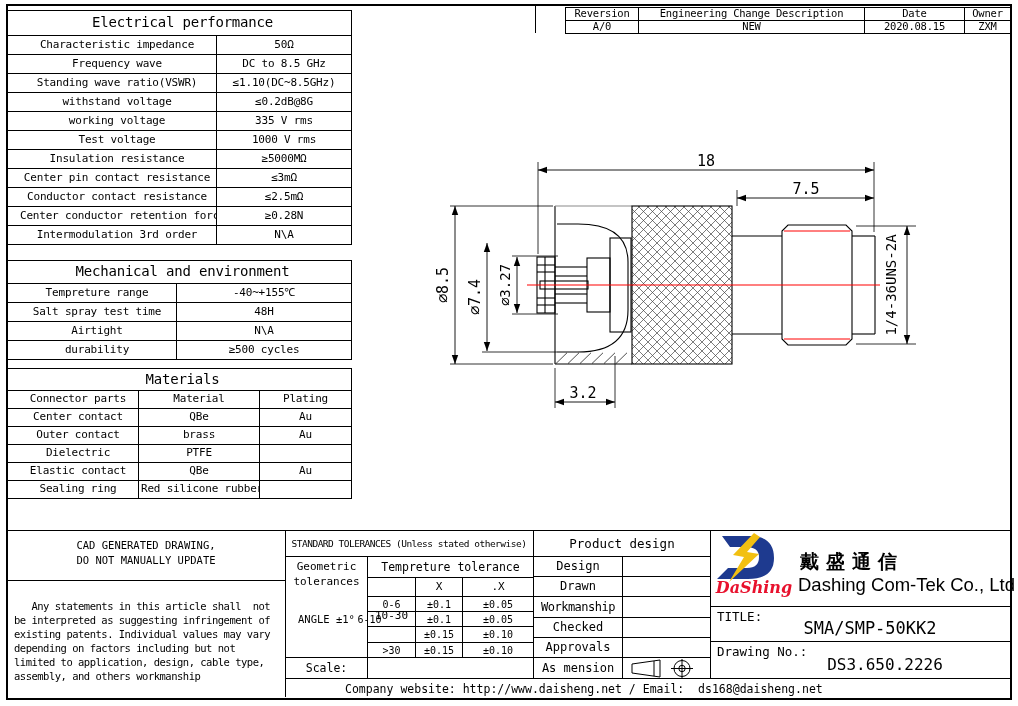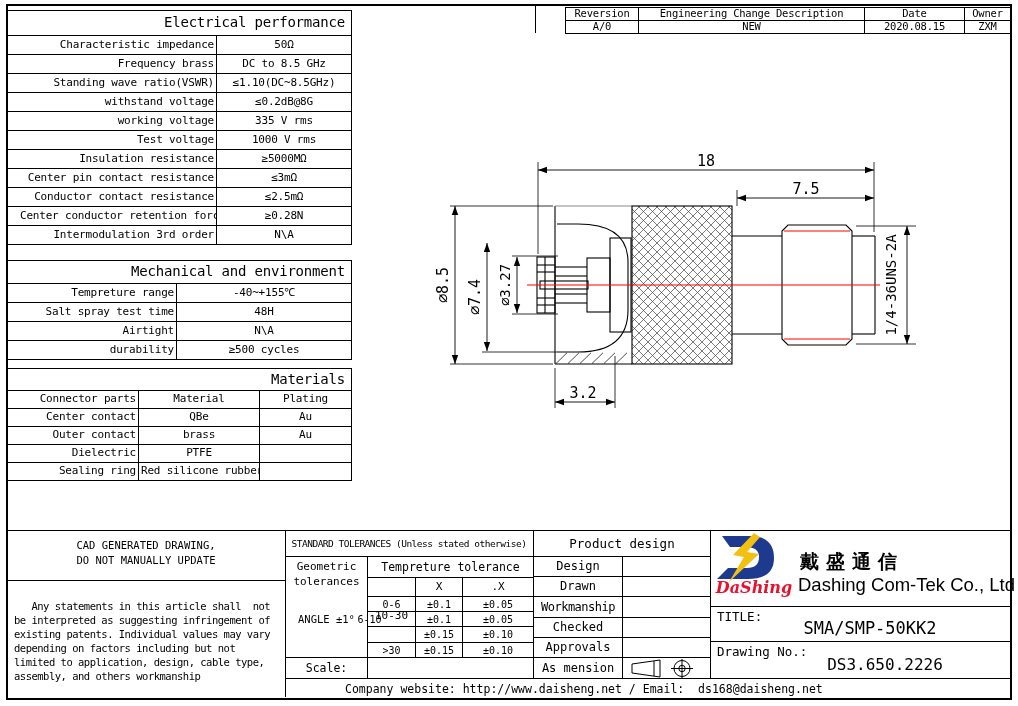--- a/index.html
+++ b/index.html
@@ -2,21 +2,21 @@
 <html><head>
 <meta charset="utf-8">
 <style>
   html,body{margin:0;padding:0;background:#fff;width:1018px;height:706px;
     font-family:"DejaVu Sans Mono","Liberation Mono",monospace;color:#000;}
   .abs{position:absolute;}
   #sheet-border{left:6px;top:4px;width:1002px;height:692px;border:2px solid #000;}
   table{position:absolute;border-collapse:collapse;table-layout:fixed;background:#fff;}
   td{border:1px solid #000;font:11px/1.1 "DejaVu Sans Mono",monospace;padding:0 2px;
      text-align:center;white-space:nowrap;overflow:hidden;letter-spacing:-0.2px;}
-  .ll td:first-child{text-align:right;padding-left:12px;}
+  .ll td:first-child{text-align:center;padding-left:12px;}
   tr.ttl td{font-size:14px;text-align:left;padding:2px 6px;}
   #tbl-electrical tr{height:19px}#tbl-electrical tr.ttl{height:25px}
   #tbl-mechanical tr{height:19px}#tbl-mechanical tr.ttl{height:23px}
   #tbl-materials tr{height:18px}#tbl-materials tr.ttl{height:22px}
   #tbl-reversion tr{height:13px}#tbl-reversion td{font-size:10.5px;margin-top:21px;}
   .lbl{position:absolute;display:flex;align-items:center;justify-content:center;
        white-space:pre;overflow:visible;}
   .left{justify-content:flex-start;}
   .mono{font-family:"DejaVu Sans Mono","Liberation Mono",monospace;}
   .sans{font-family:"Liberation Sans","DejaVu Sans",sans-serif;}
@@ -37,21 +37,21 @@
       <tr class="ttl">
         <td colspan="2">Electrical performance</td>
       </tr>
     </tbody>
   <tbody>
       <tr>
         <td>Characteristic impedance</td>
         <td>50Ω</td>
       </tr>
       <tr>
-        <td>Frequency brass</td>
+        <td>Frequency wave</td>
         <td>DC to 8.5 GHz</td>
       </tr>
       <tr>
         <td>Standing wave ratio(VSWR)</td>
         <td>≤1.10(DC~8.5GHz)</td>
       </tr>
       <tr>
         <td>withstand voltage</td>
         <td>≤0.2dB@8G</td>
       </tr>
@@ -142,20 +142,25 @@
       </tr>
       <tr>
         <td>Outer contact</td>
         <td>brass</td>
         <td>Au</td>
       </tr>
       <tr>
         <td>Dielectric</td>
         <td>PTFE</td>
         <td></td>
+      </tr>
+      <tr>
+        <td>Elastic contact</td>
+        <td>QBe</td>
+        <td>Au</td>
       </tr>
       <tr>
         <td>Sealing ring</td>
         <td>Red silicone rubber</td>
         <td></td>
       </tr>
     </tbody>
 </table>
 
 <table id="tbl-reversion" style="left:565px;top:7px;width:446px">

